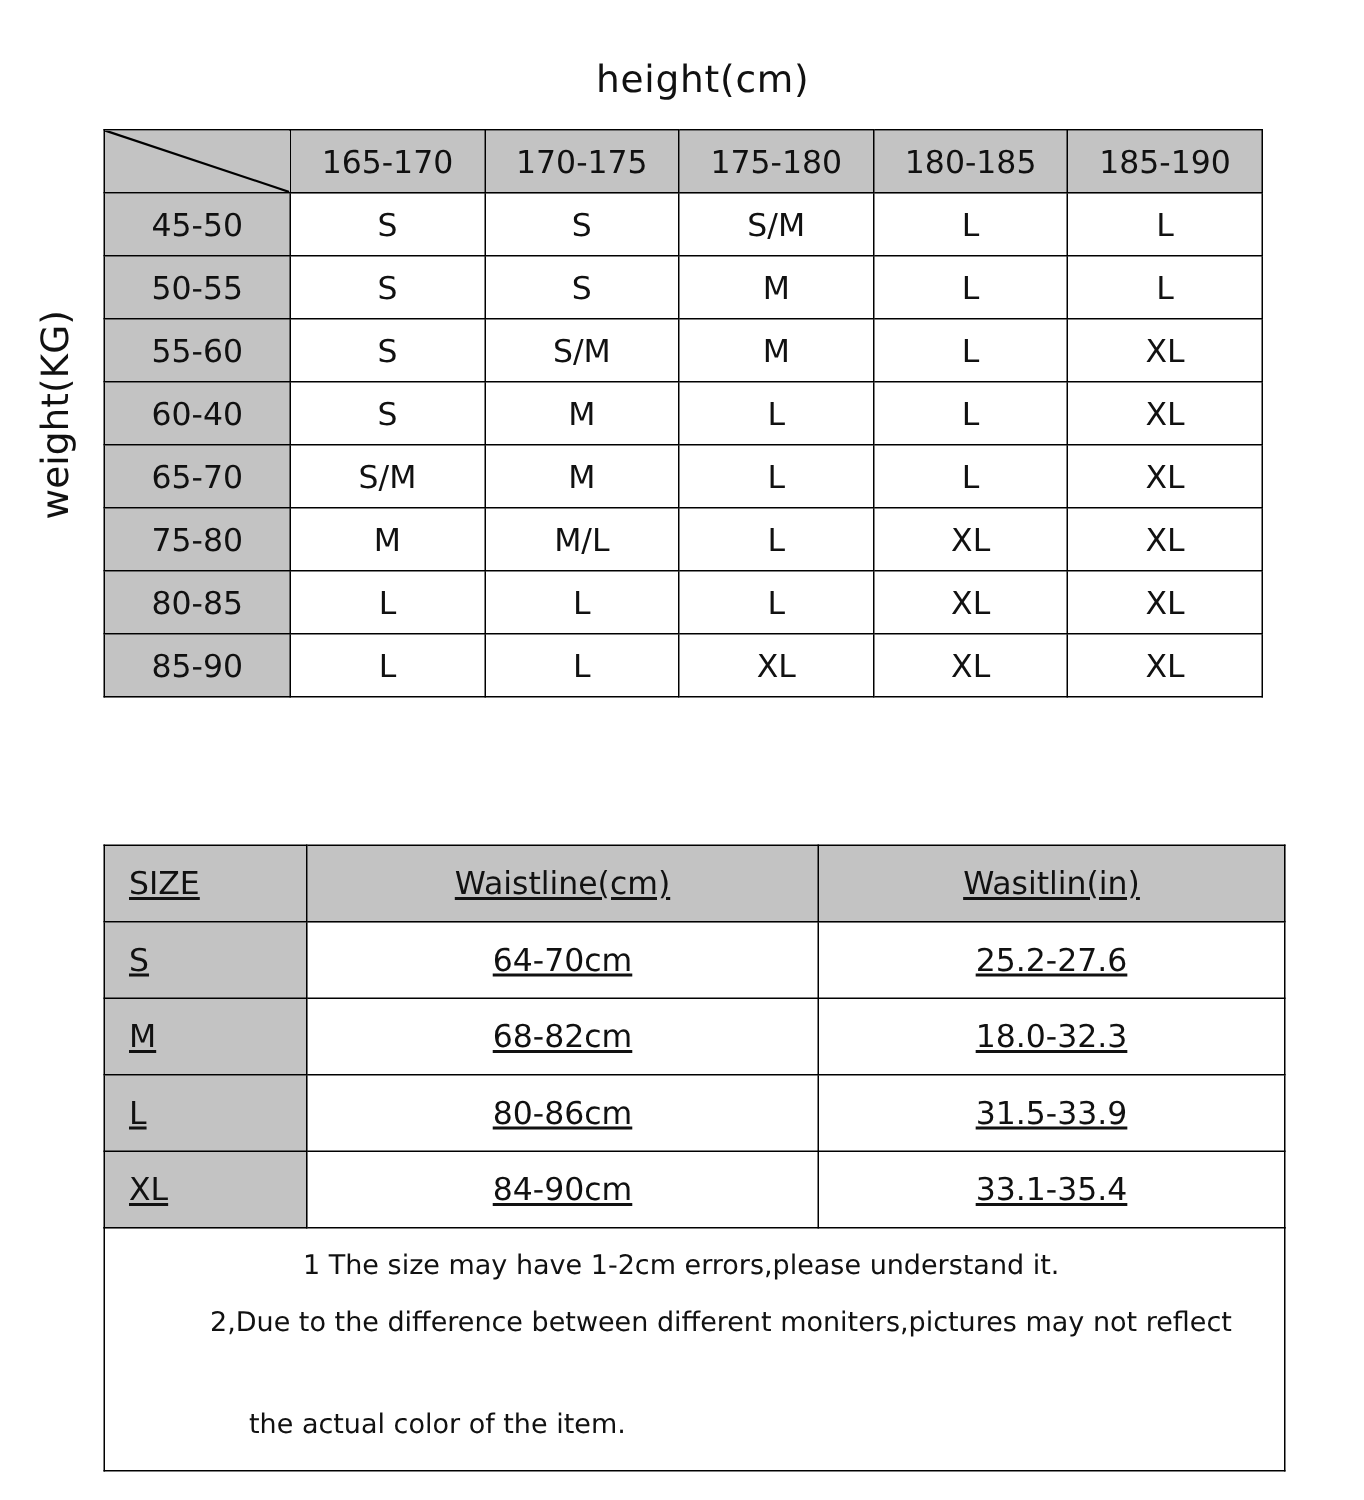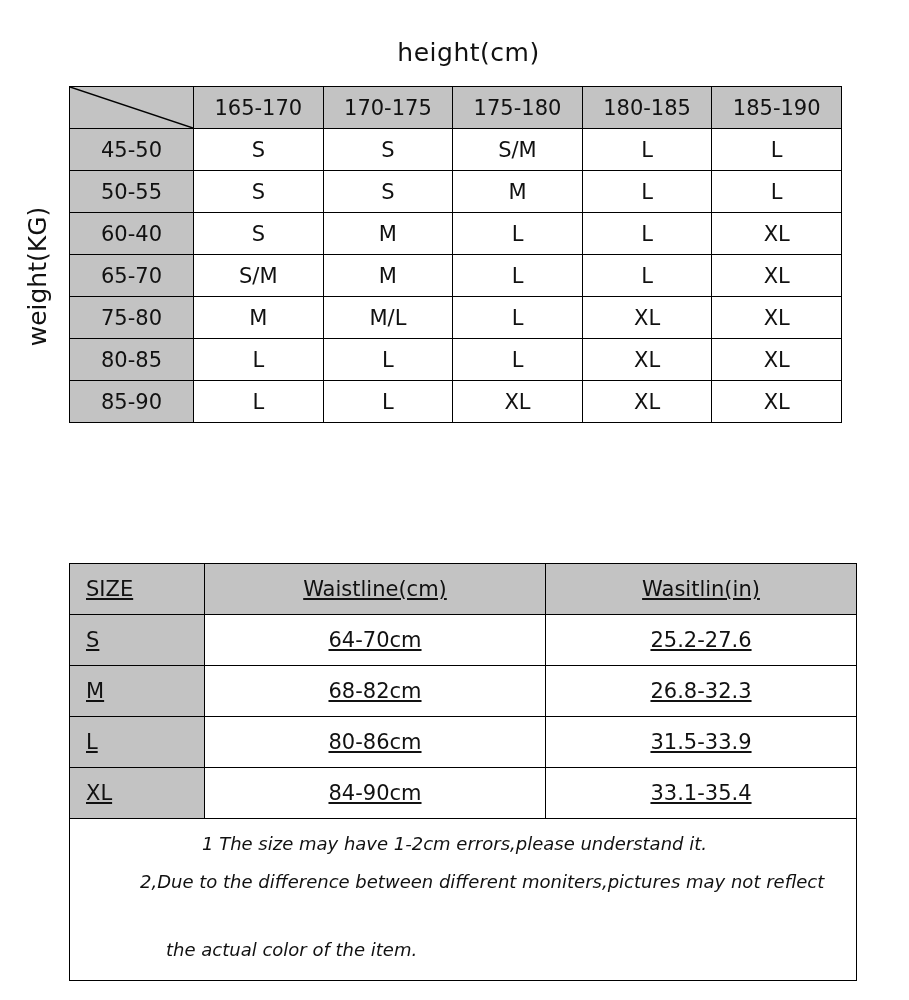--- a/index.html
+++ b/index.html
@@ -128,21 +128,20 @@
     min-height: 120px;
     border: 1px solid #000;
     border-top: none;
     box-sizing: border-box;
     padding: 12px 24px 16px 24px;
   }
   #notes .note {
     font-size: 18px;
     line-height: 1.55;
     color: #111;
-    font-style: italic;
   }
   #notes .note1 { padding-left: 108px; }
   #notes .note2 { padding-left: 46px; margin-top: 10px; }
   #notes .note2 .cont { display: block; padding-left: 26px; margin-top: 40px; }
 </style>
 </head>
 <body>
 
 <div id="matrix-title">height(cm)</div>
 <div id="matrix-ylabel">weight(KG)</div>
@@ -173,20 +172,28 @@
     </tr>
     <tr>
       <td class="rowhead">50-55</td>
       <td>S</td>
       <td>S</td>
       <td>M</td>
       <td>L</td>
       <td>L</td>
     </tr>
     <tr>
+      <td class="rowhead">55-60</td>
+      <td>S</td>
+      <td>S/M</td>
+      <td>M</td>
+      <td>L</td>
+      <td>XL</td>
+    </tr>
+    <tr>
       <td class="rowhead">60-40</td>
       <td>S</td>
       <td>M</td>
       <td>L</td>
       <td>L</td>
       <td>XL</td>
     </tr>
     <tr>
       <td class="rowhead">65-70</td>
       <td>S/M</td>
@@ -232,21 +239,21 @@
   </thead>
   <tbody>
     <tr>
       <td class="w-size">S</td>
       <td class="w-mid">64-70cm</td>
       <td class="w-right">25.2-27.6</td>
     </tr>
     <tr>
       <td class="w-size">M</td>
       <td class="w-mid">68-82cm</td>
-      <td class="w-right">26.8-32.3</td>
+      <td class="w-right">18.0-32.3</td>
     </tr>
     <tr>
       <td class="w-size">L</td>
       <td class="w-mid">80-86cm</td>
       <td class="w-right">31.5-33.9</td>
     </tr>
     <tr>
       <td class="w-size">XL</td>
       <td class="w-mid">84-90cm</td>
       <td class="w-right">33.1-35.4</td>

